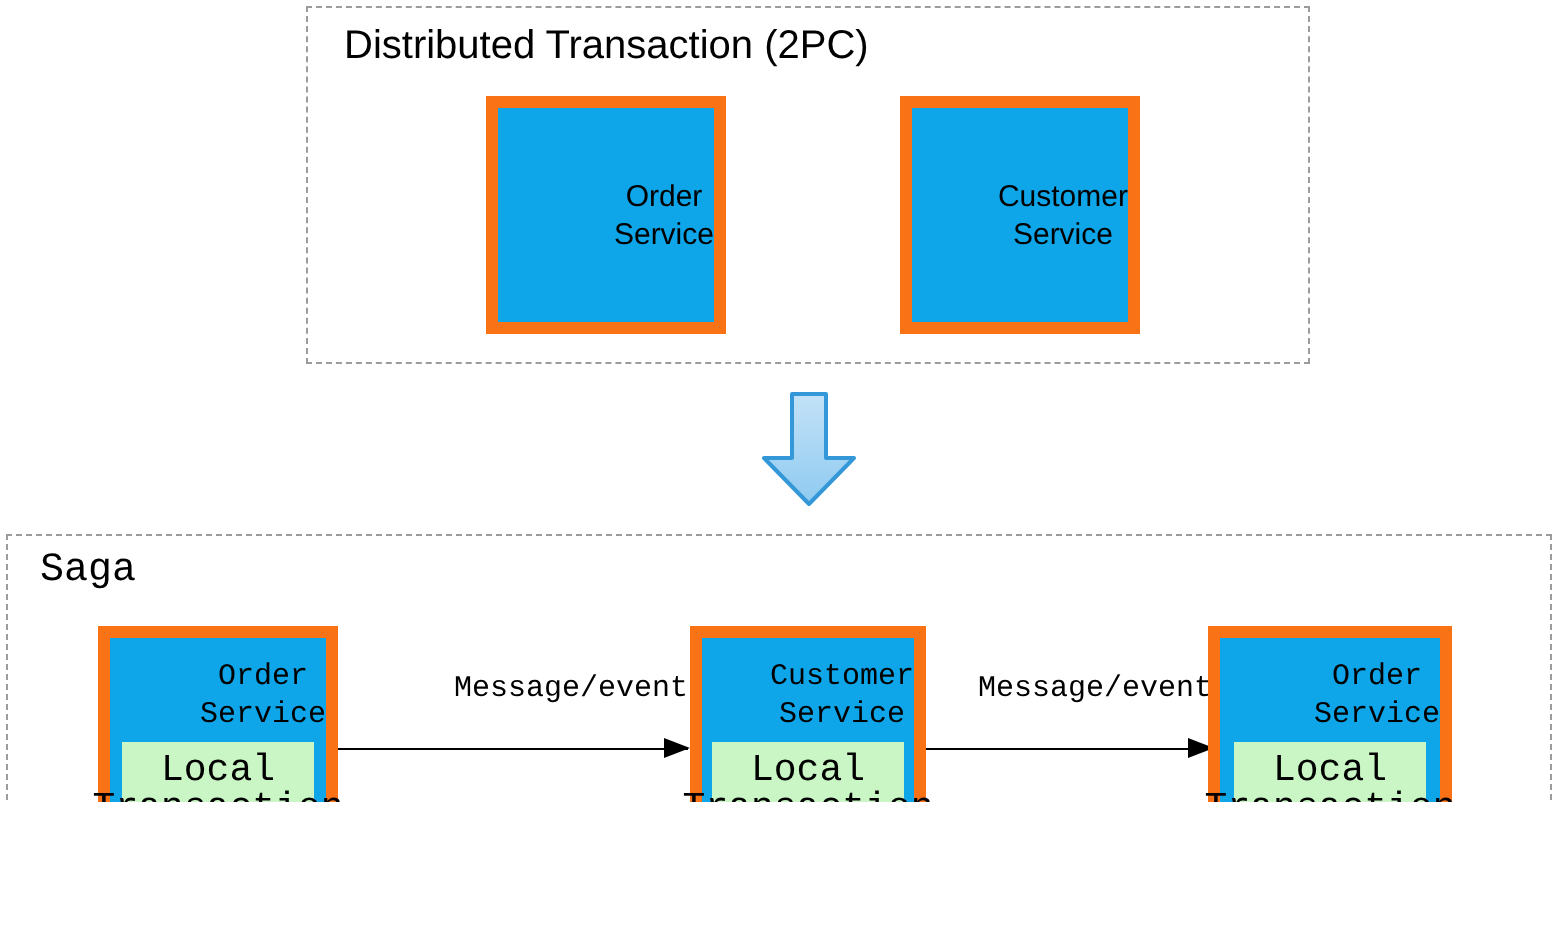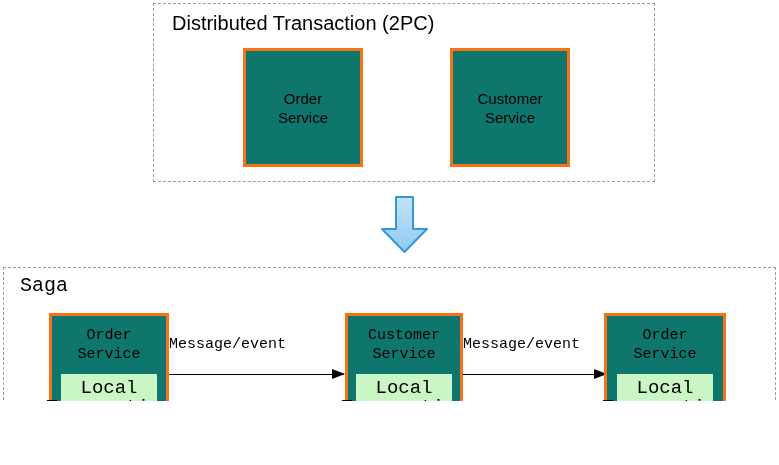--- a/index.html
+++ b/index.html
@@ -39,26 +39,26 @@
     position: absolute;
     font-size: 20px;
     line-height: 24px;
     white-space: nowrap;
   }
   .title-2pc { left: 18px; top: 7px; }
   .title-saga { left: 16px; top: 6px; }
 
   .service-box {
     position: absolute;
-    border: 3px solid #f97316;
-    background: #0f766e;
+    border: 6px solid #f97316;
+    background: #0ea5e9;
     box-sizing: border-box;
     display: flex;
     flex-direction: column;
-    align-items: center;
+    align-items: flex-end;
   }
   .service-box.centered { justify-content: center; }
 
   .box-2pc-order  { left: 89px;  top: 44px; width: 120px; height: 119px; }
   .box-2pc-cust   { left: 296px; top: 44px; width: 120px; height: 119px; }
 
   .box-saga-1 { left: 45px;  top: 45px; width: 120px; height: 121px; }
   .box-saga-2 { left: 341px; top: 45px; width: 118px; height: 121px; }
   .box-saga-3 { left: 600px; top: 45px; width: 122px; height: 121px; }
 
@@ -99,21 +99,21 @@
     width: 0;
     height: 0;
     border-left: 13px solid #000000;
     border-top: 5px solid transparent;
     border-bottom: 5px solid transparent;
   }
   .arrow-label {
     position: absolute;
     font-size: 15px;
     line-height: 19px;
-    text-align: left;
+    text-align: right;
     white-space: nowrap;
   }
   .arrow1-line  { left: 165px; top: 106px; width: 175px; }
   .arrow1-label { left: 165px; top: 67px;  width: 175px; }
   .arrow2-line  { left: 459px; top: 106px; width: 143px; }
   .arrow2-label { left: 459px; top: 67px;  width: 143px; }
 
   .transition-arrow {
     position: absolute;
     left: 381px;

